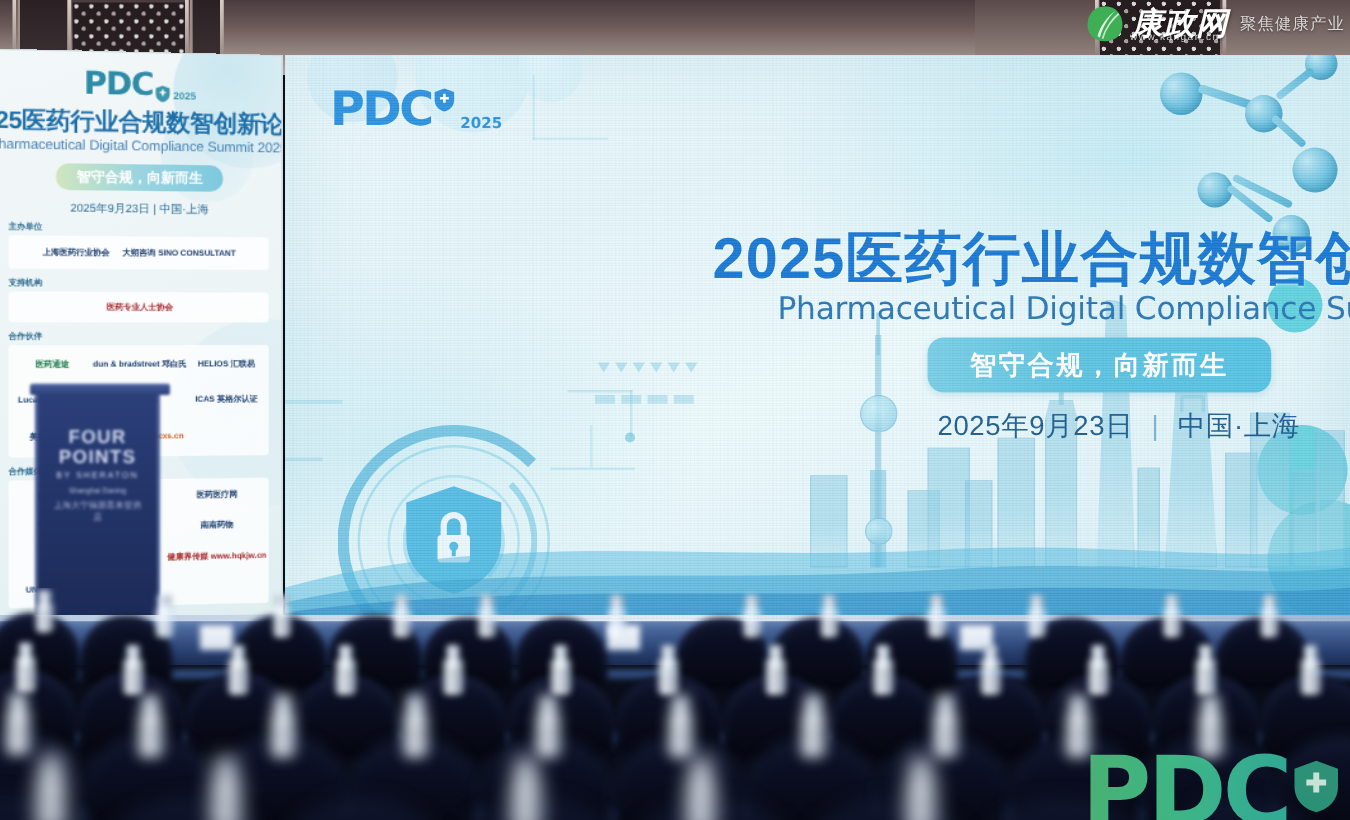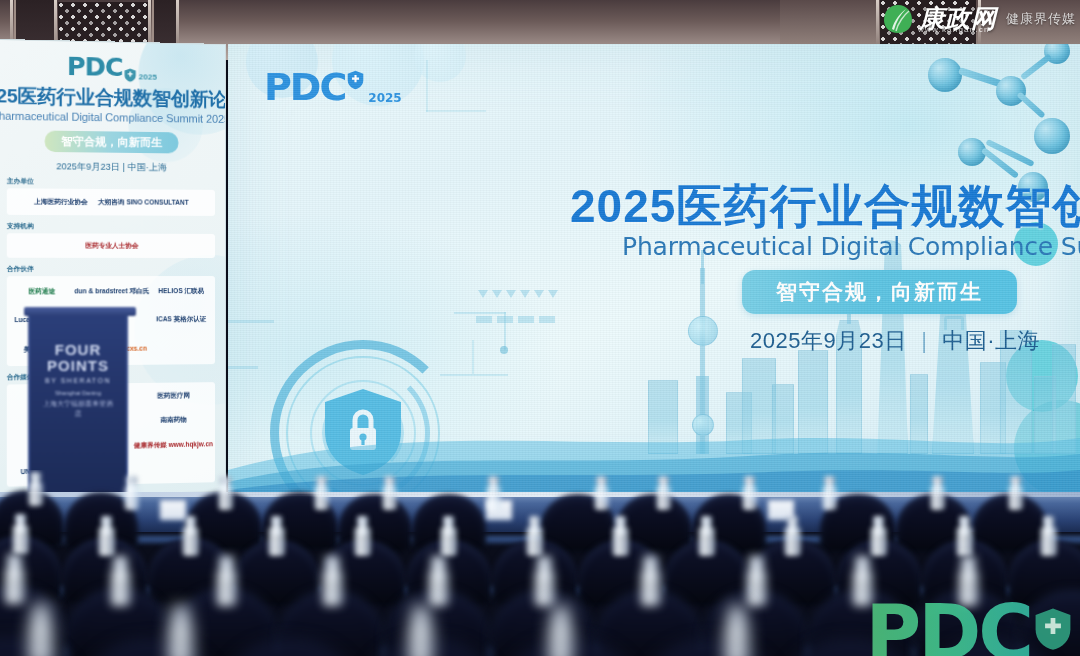--- a/index.html
+++ b/index.html
@@ -781,17 +781,17 @@
 
   <div class="wm">
     <span class="wm-leaf">
       <svg viewBox="0 0 32 32">
         <path d="M16 2 C7 2 2 9 2 17 C2 24 7 30 16 30 C25 30 30 24 30 17 C30 9 25 2 16 2 Z" fill="#3FAF55"></path>
         <path d="M10 26 C12 18 18 10 24 6 C18 12 14 19 12 27 Z" fill="#ffffff" opacity=".85"></path>
         <path d="M14 28 C16 20 22 12 27 8" fill="none" stroke="#ffffff" stroke-width="1.4" opacity=".7"></path>
       </svg>
     </span>
     <span class="wm-cn">康政网</span>
-    <span class="wm-tag">健康界传媒</span>
+    <span class="wm-tag">聚焦健康产业</span>
     <span class="wm-url">www.kangan.cn</span>
   </div>
 
 </div>
 
 </body></html>

